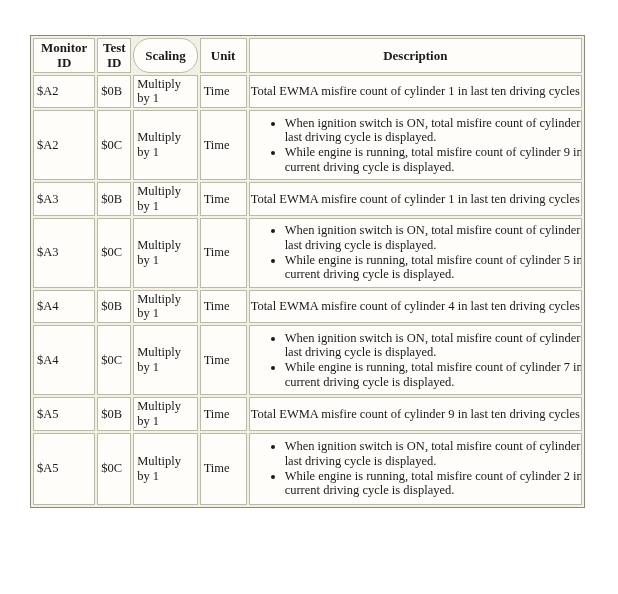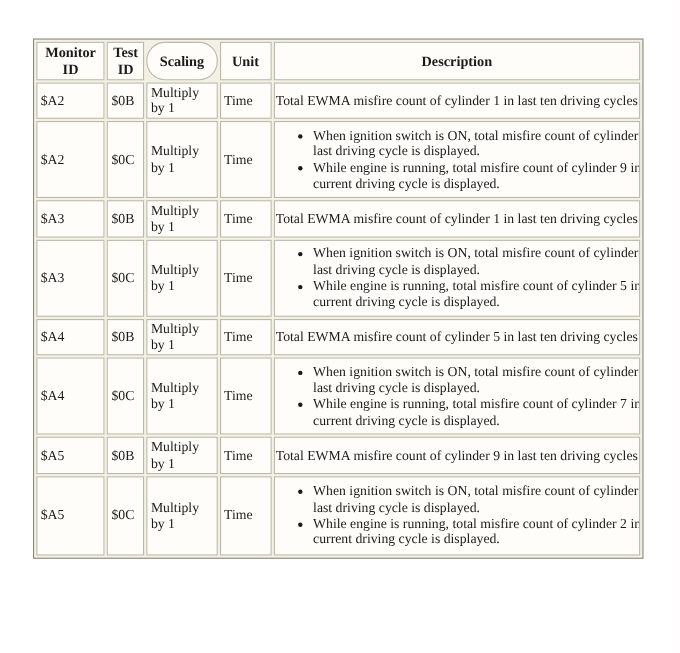--- a/index.html
+++ b/index.html
@@ -120,21 +120,21 @@
           </ul>
         </td>
       </tr>
 
       <tr class="rs">
         <td>$A4</td>
         <td>$0B</td>
         <td>Multiply by 1</td>
         <td>Time</td>
         <td class="desc">
-          <span>Total EWMA misfire count of cylinder 5 in last ten driving cycles</span>
+          <span>Total EWMA misfire count of cylinder 4 in last ten driving cycles</span>
         </td>
       </tr>
 
       <tr class="rt">
         <td>$A4</td>
         <td>$0C</td>
         <td>Multiply by 1</td>
         <td>Time</td>
         <td class="desc">
           <ul class="bullets">

